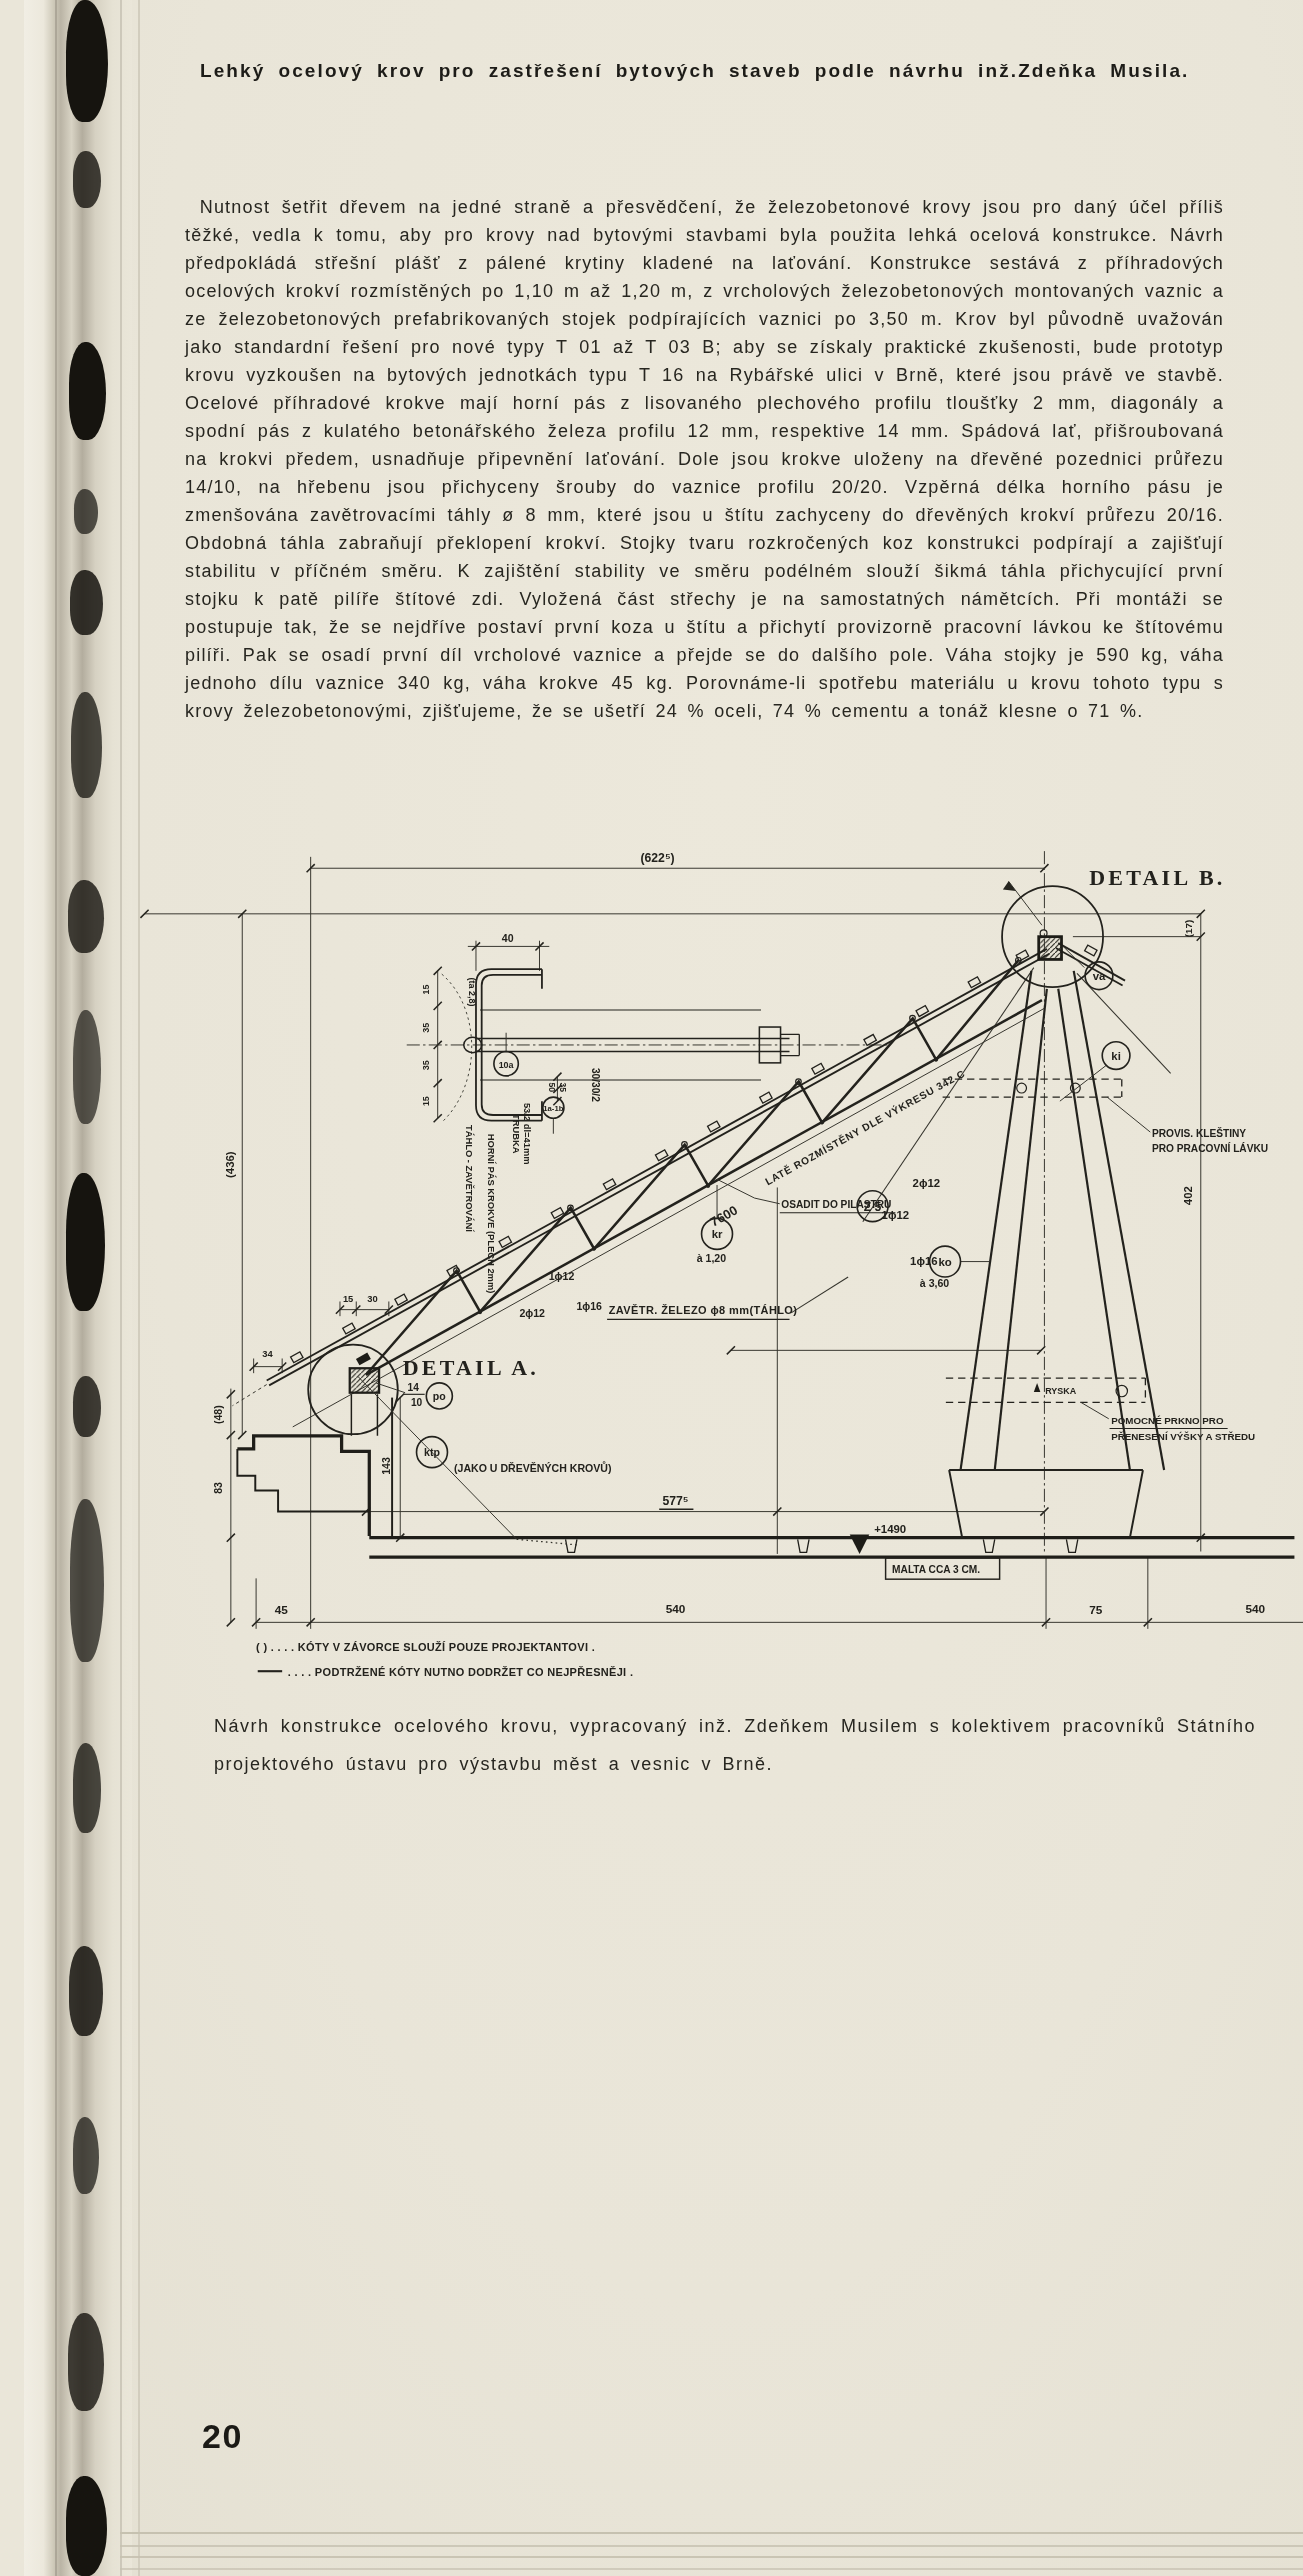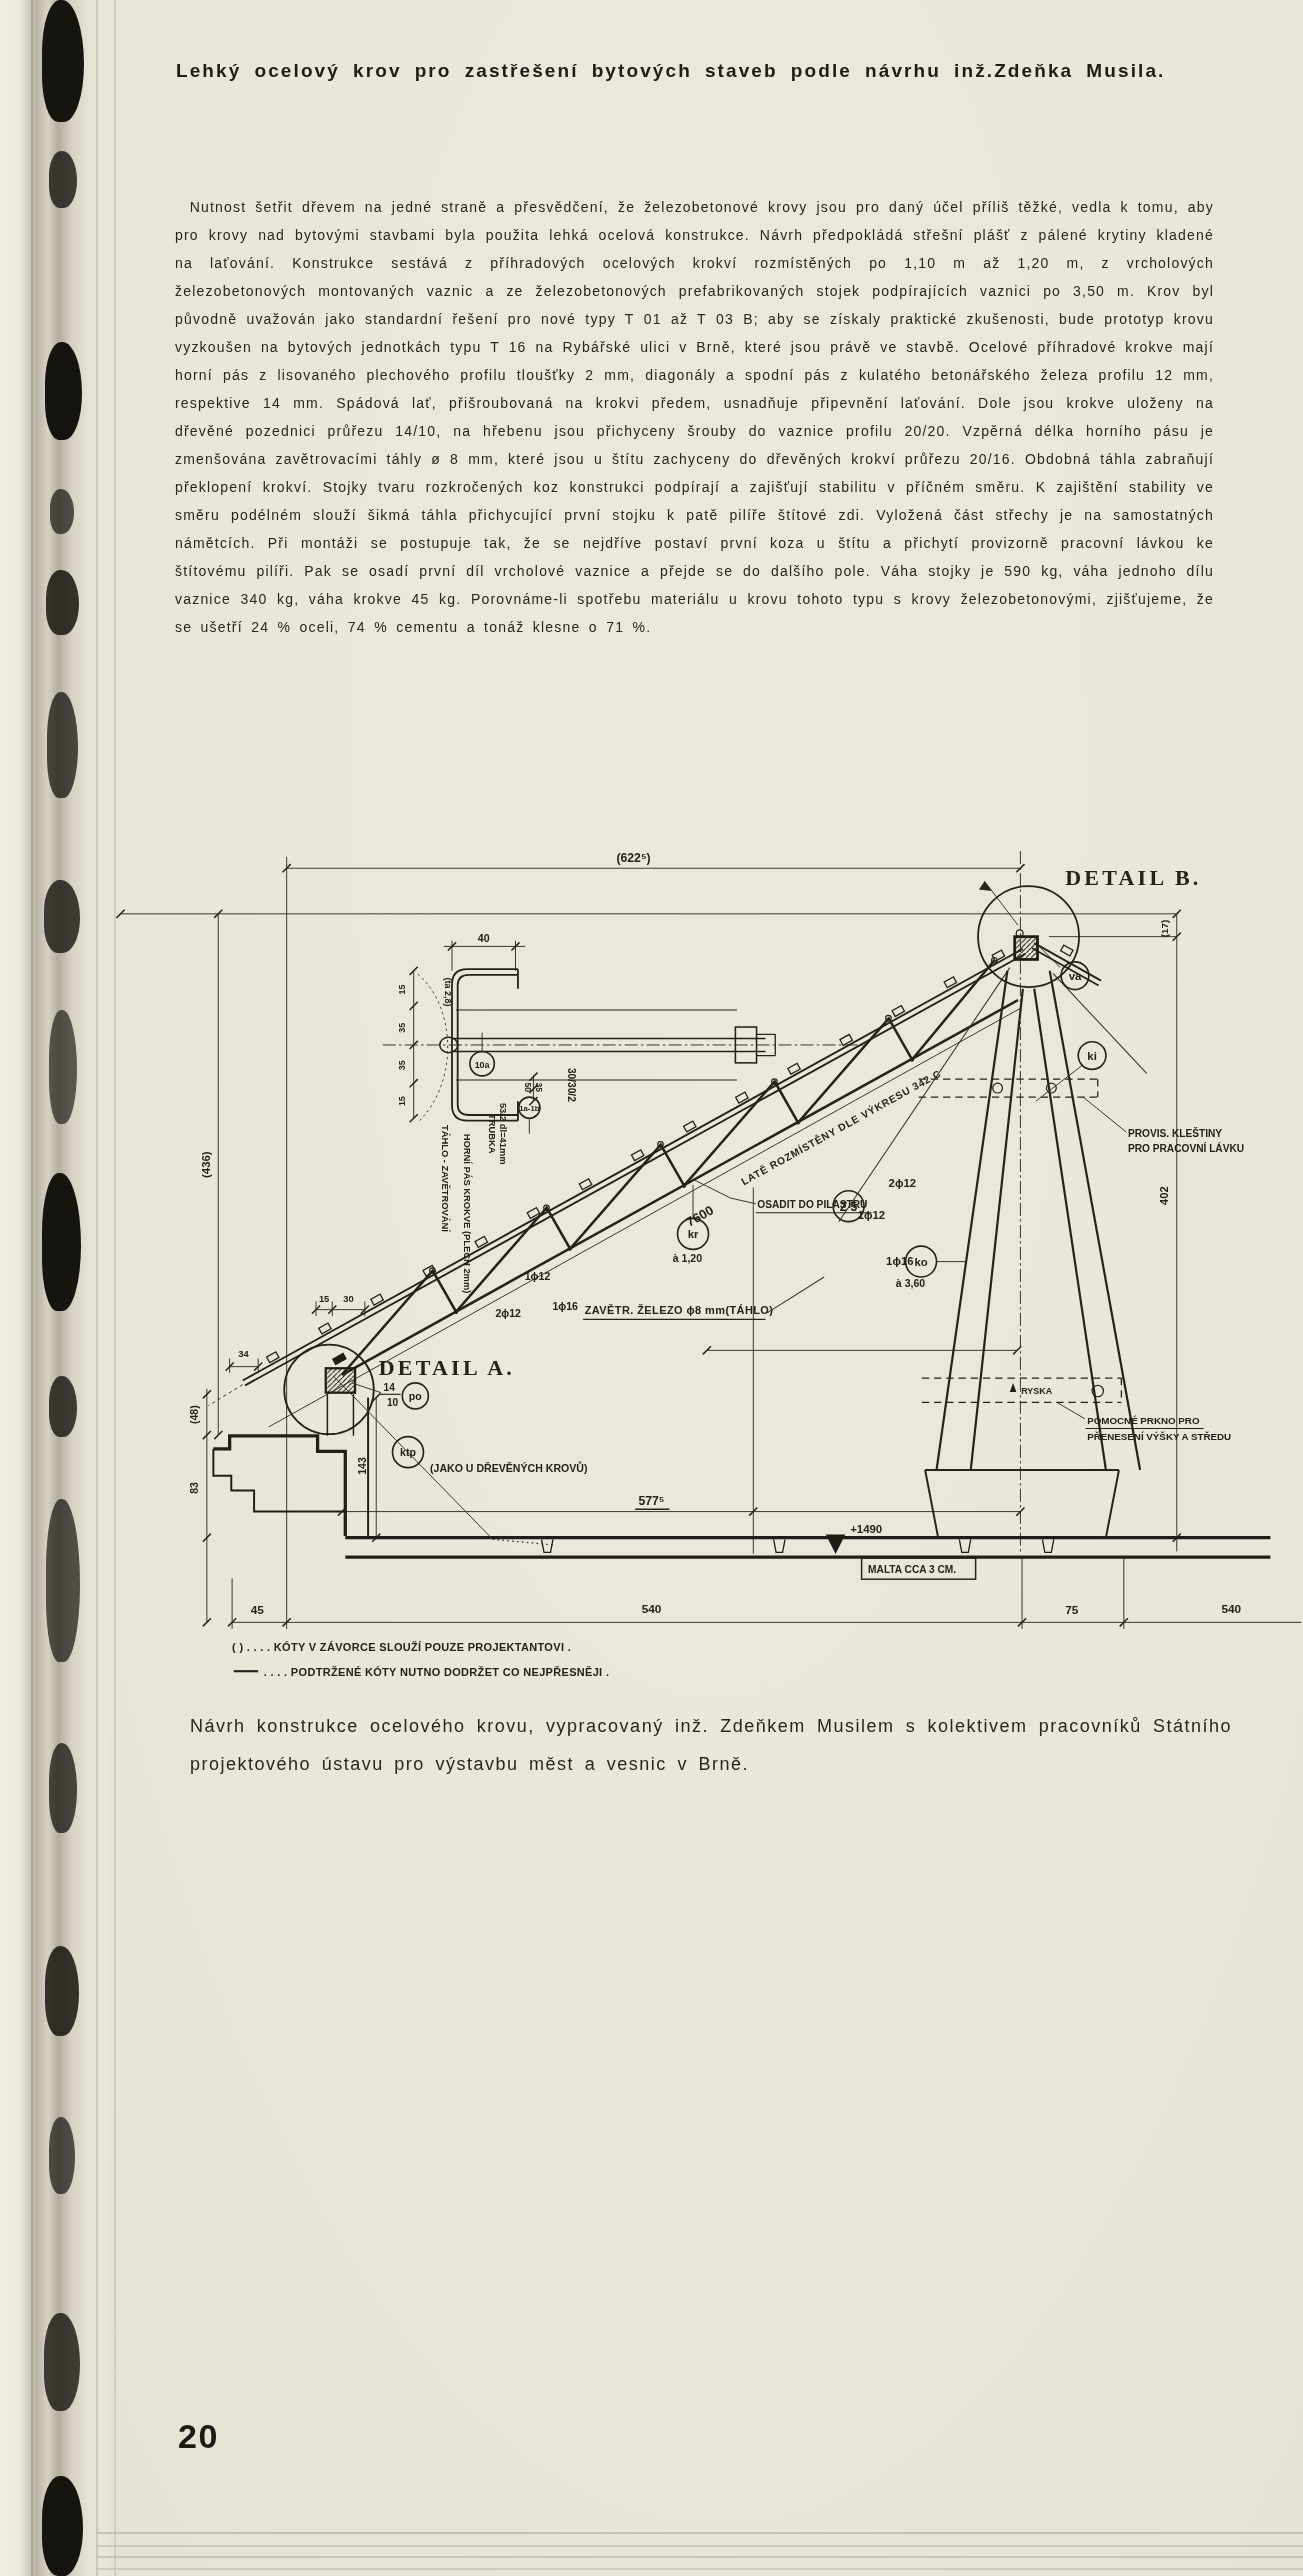--- a/index.html
+++ b/index.html
@@ -1,33 +1,33 @@
 <!DOCTYPE html>
 <html style="font-size:13px"><head>
 <meta charset="utf-8">
 <style>
   html,body{margin:0;padding:0;}
   body{width:1303px;height:2576px;position:relative;background:#eae6d9;
        font-family:"Liberation Sans", sans-serif;overflow:hidden;}
   .sheet{position:absolute;inset:0;background:
-     radial-gradient(ellipse at 55% 30%, #ece8db 0%, #e9e5d8 60%, #e4e0d2 100%);}
+     radial-gradient(ellipse at 55% 30%, #ece8db 0%, #e9e5d8 60%, #e4e0d2 100%); margin-left: 24px;}
   
   .spine{position:absolute;left:0;top:0;width:108px;height:100%;
      background:linear-gradient(90deg,#f1eee4 0%,#ece8dc 18%,#cfcaba 27%,#bab4a5 34%,
        #d8d3c4 44%,#b3ad9e 54%,#d6d1c2 66%,#e6e2d4 82%,#eae6d9 100%);}
   .spine-line{position:absolute;top:0;height:100%;width:1.6px;background:#9b9587;opacity:.6;}
   .blot{position:absolute;background:#16140f;border-radius:45% 55% 50% 40%;}
   .foldline{position:absolute;top:0;height:100%;width:1.6px;left:114px;background:#d2cdbe;}
   
   .pageedge{position:absolute;left:96px;right:0;background:#c6c1b0;}
   
   .title{position:absolute;left:176px;top:60px;width:1051px;
      font-size:19px;font-weight:bold;color:#1d1c18;letter-spacing:2.1px;word-spacing:5.7px;}
-  .para{position:absolute;left:175px;top:193px;width:1039px;
-     font-size:14px;line-height:28px;color:#272620;letter-spacing:1.2px;word-spacing:3.3px;
+  .para{position:absolute;left:161px;top:193px;width:1039px;
+     font-size:18px;line-height:28px;color:#272620;letter-spacing:1.2px;word-spacing:3.3px;
      text-align:justify;text-indent:14.7px;font-weight:500;}
   .caption{position:absolute;left:190px;top:1707px;width:1042px;
      font-size:18px;line-height:38px;color:#272620;letter-spacing:1.5px;word-spacing:4.1px;
      text-align:justify;}
   .pagenum{position:absolute;left:178px;top:2417px;font-size:34px;font-weight:bold;color:#1b1a16;letter-spacing:1.6px;}
   
   .draw{position:absolute;left:0;top:847px;width:1303px;height:843px;}
   svg text{font-family:"Liberation Sans", sans-serif;fill:#23221d;font-weight:bold;}
   .dtitle{font-family:"Liberation Serif", serif;font-size:27px;letter-spacing:4px;}
 </style>

